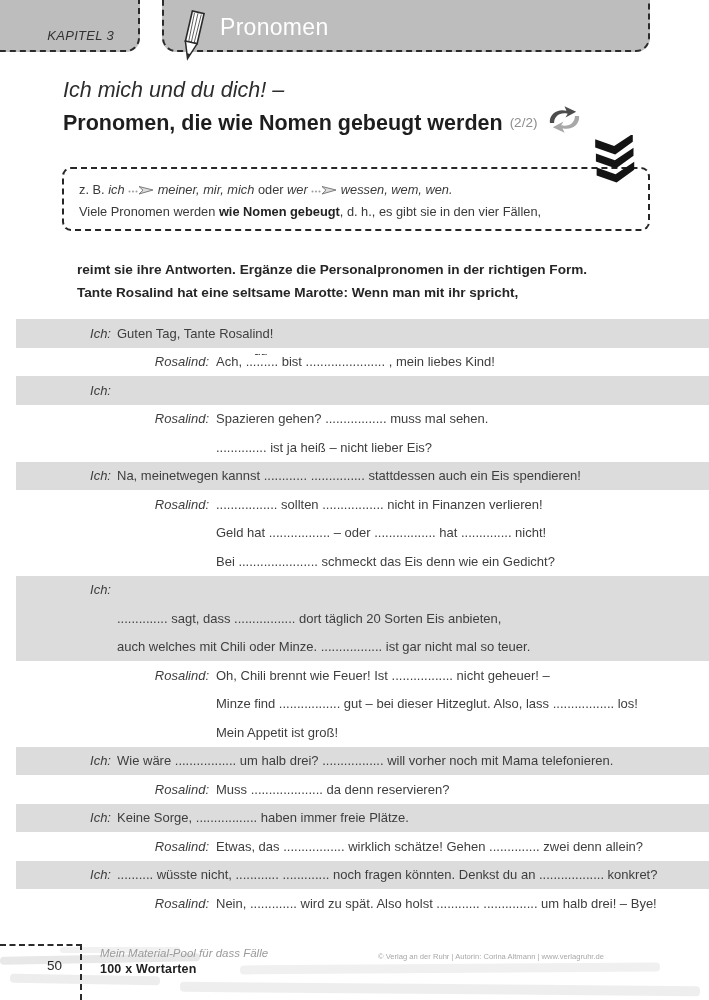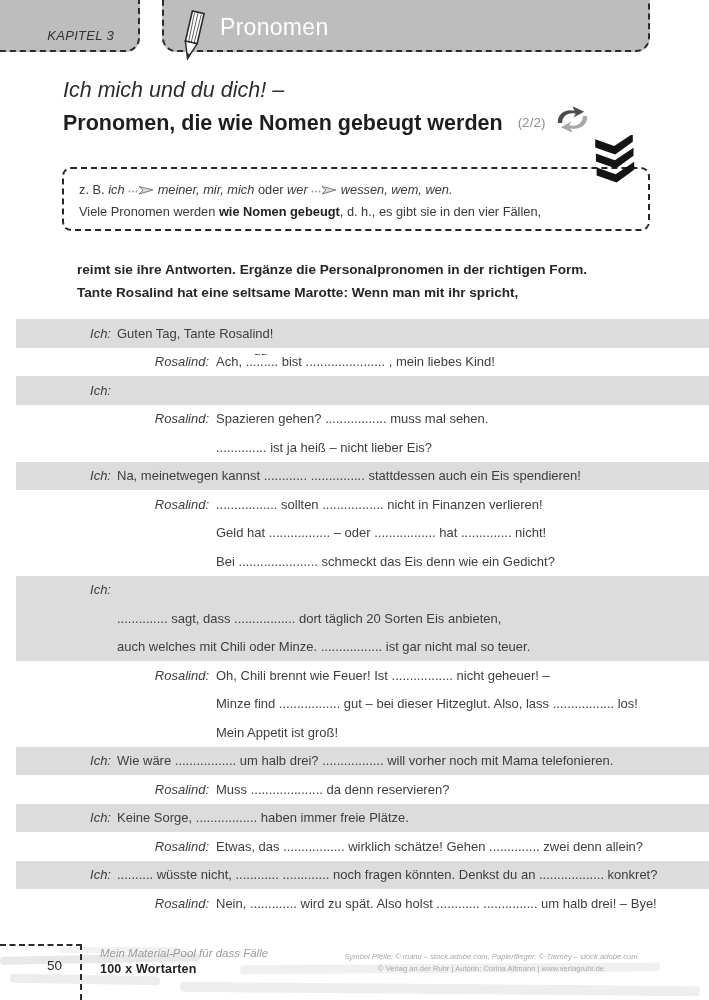--- a/index.html
+++ b/index.html
@@ -15,21 +15,21 @@
   .topic-box{position:absolute;left:162px;top:-18px;width:488px;height:70px;
     background:#bdbdbd;border:2px dashed #2b2b2b;border-radius:14px;box-sizing:border-box;
     display:flex;align-items:flex-end;padding:0 0 9px 56px;}
   .topic-label{color:#ffffff;font-size:23px;letter-spacing:.3px;}
   .pencil{position:absolute;left:179px;top:10px;z-index:3;}
 
   
   .title{position:absolute;left:63px;top:76px;}
   .title-l1{font-style:italic;font-size:21.5px;color:#2d2d2d;line-height:28px;}
   .title-l2{font-weight:bold;font-size:21.5px;color:#1e1e1e;line-height:30px;display:flex;align-items:center;}
-  .part{font-weight:normal;color:#8e8e8e;font-size:13.5px;margin-left:15px;}
+  .part{font-weight:normal;color:#8e8e8e;font-size:13.5px;margin-left:7px;}
   .refresh{margin-left:9px;margin-top:2px;}
   .flieger{position:absolute;left:594px;top:135px;z-index:2;}
 
   
   .infobox{position:absolute;left:62px;top:167px;width:588px;height:64px;
     border:2px dashed #262626;border-radius:9px;box-sizing:border-box;
     padding:10px 12px 0 15px;font-size:12.8px;color:#3a3a3a;background:#fff;}
   .infobox .line{line-height:22px;white-space:pre-wrap;}
   .infobox .bold{font-weight:bold;color:#222;}
   .infobox .italic{font-style:italic;}
@@ -227,17 +227,16 @@
   <div class="stroke" style="left:60px;top:947px;width:120px;height:6px;opacity:.6;"></div>
 
   <div class="pagebox">
     <span class="pagenum">50</span>
   </div>
   <div class="series">
     <div class="series-1">Mein Material-Pool für dass Fälle</div>
     <div class="series-2">100 x Wortarten</div>
   </div>
   <div class="credits">
-    <div class="credits-1">Symbol Pfeile: © manu – stock.adobe.com, Papierflieger: © Tierney – stock.adobe.com</div>
     <div class="credits-2">© Verlag an der Ruhr | Autorin: Corina Altmann | www.verlagruhr.de</div>
   </div>
 
 </div>
 
 </body></html>

